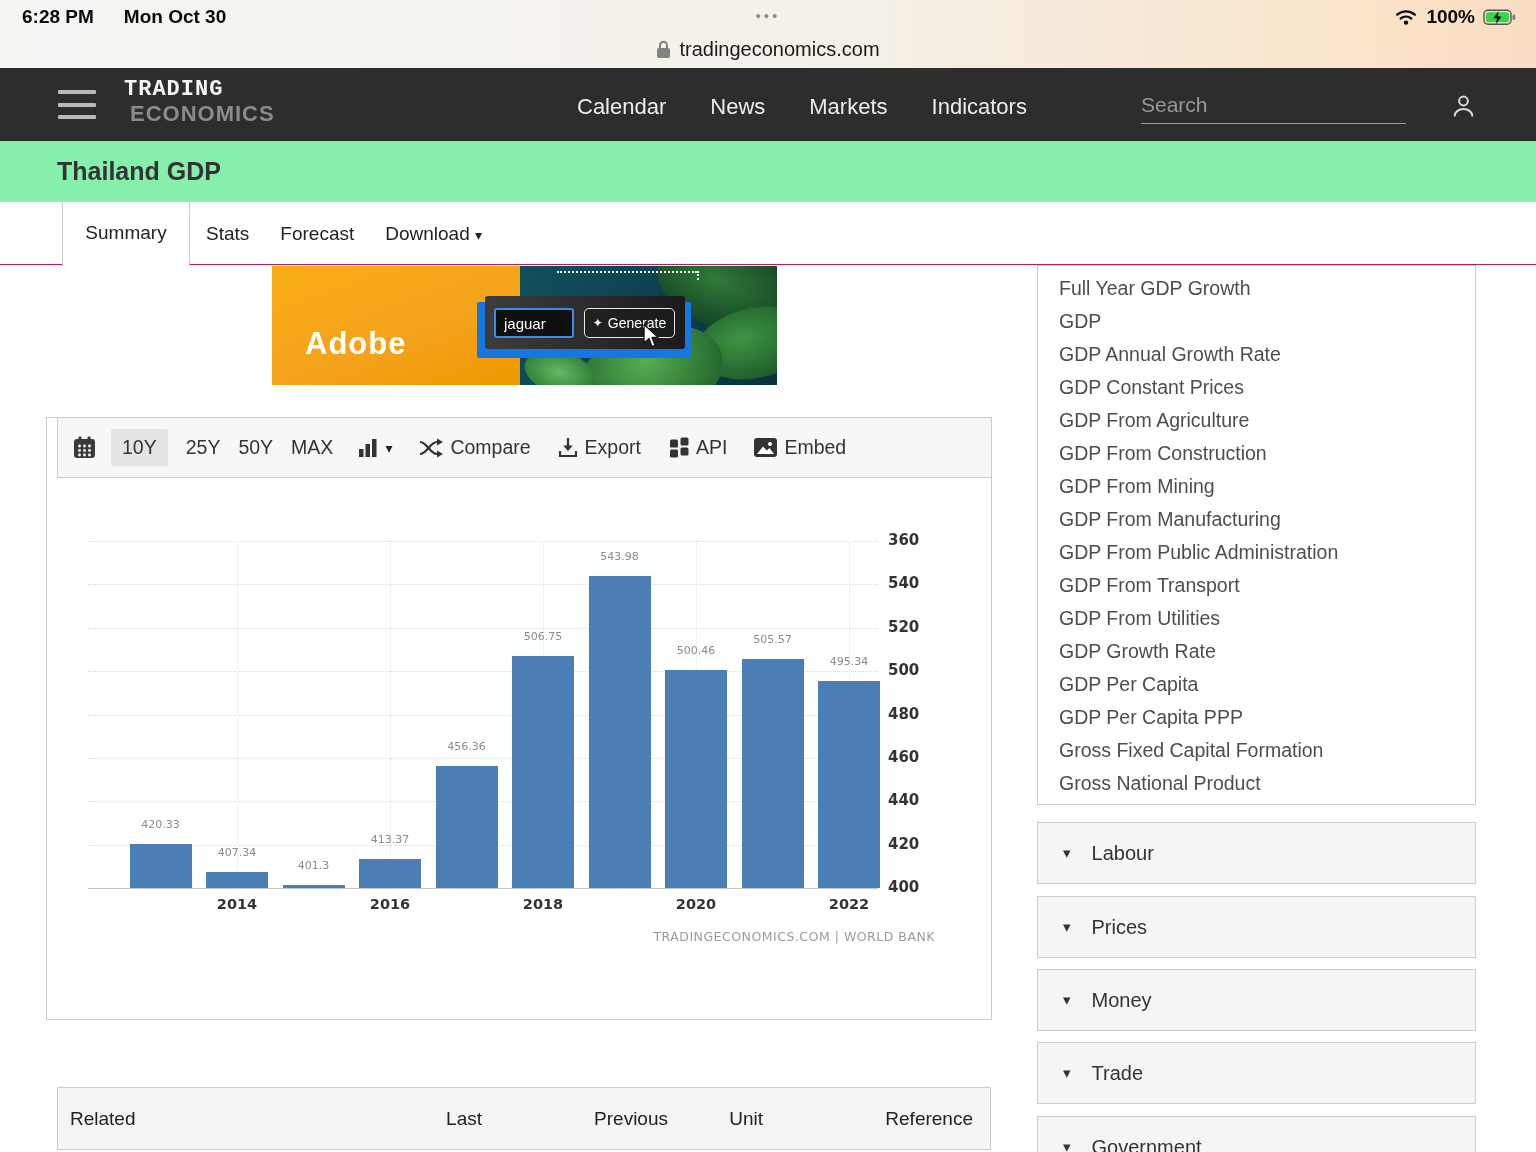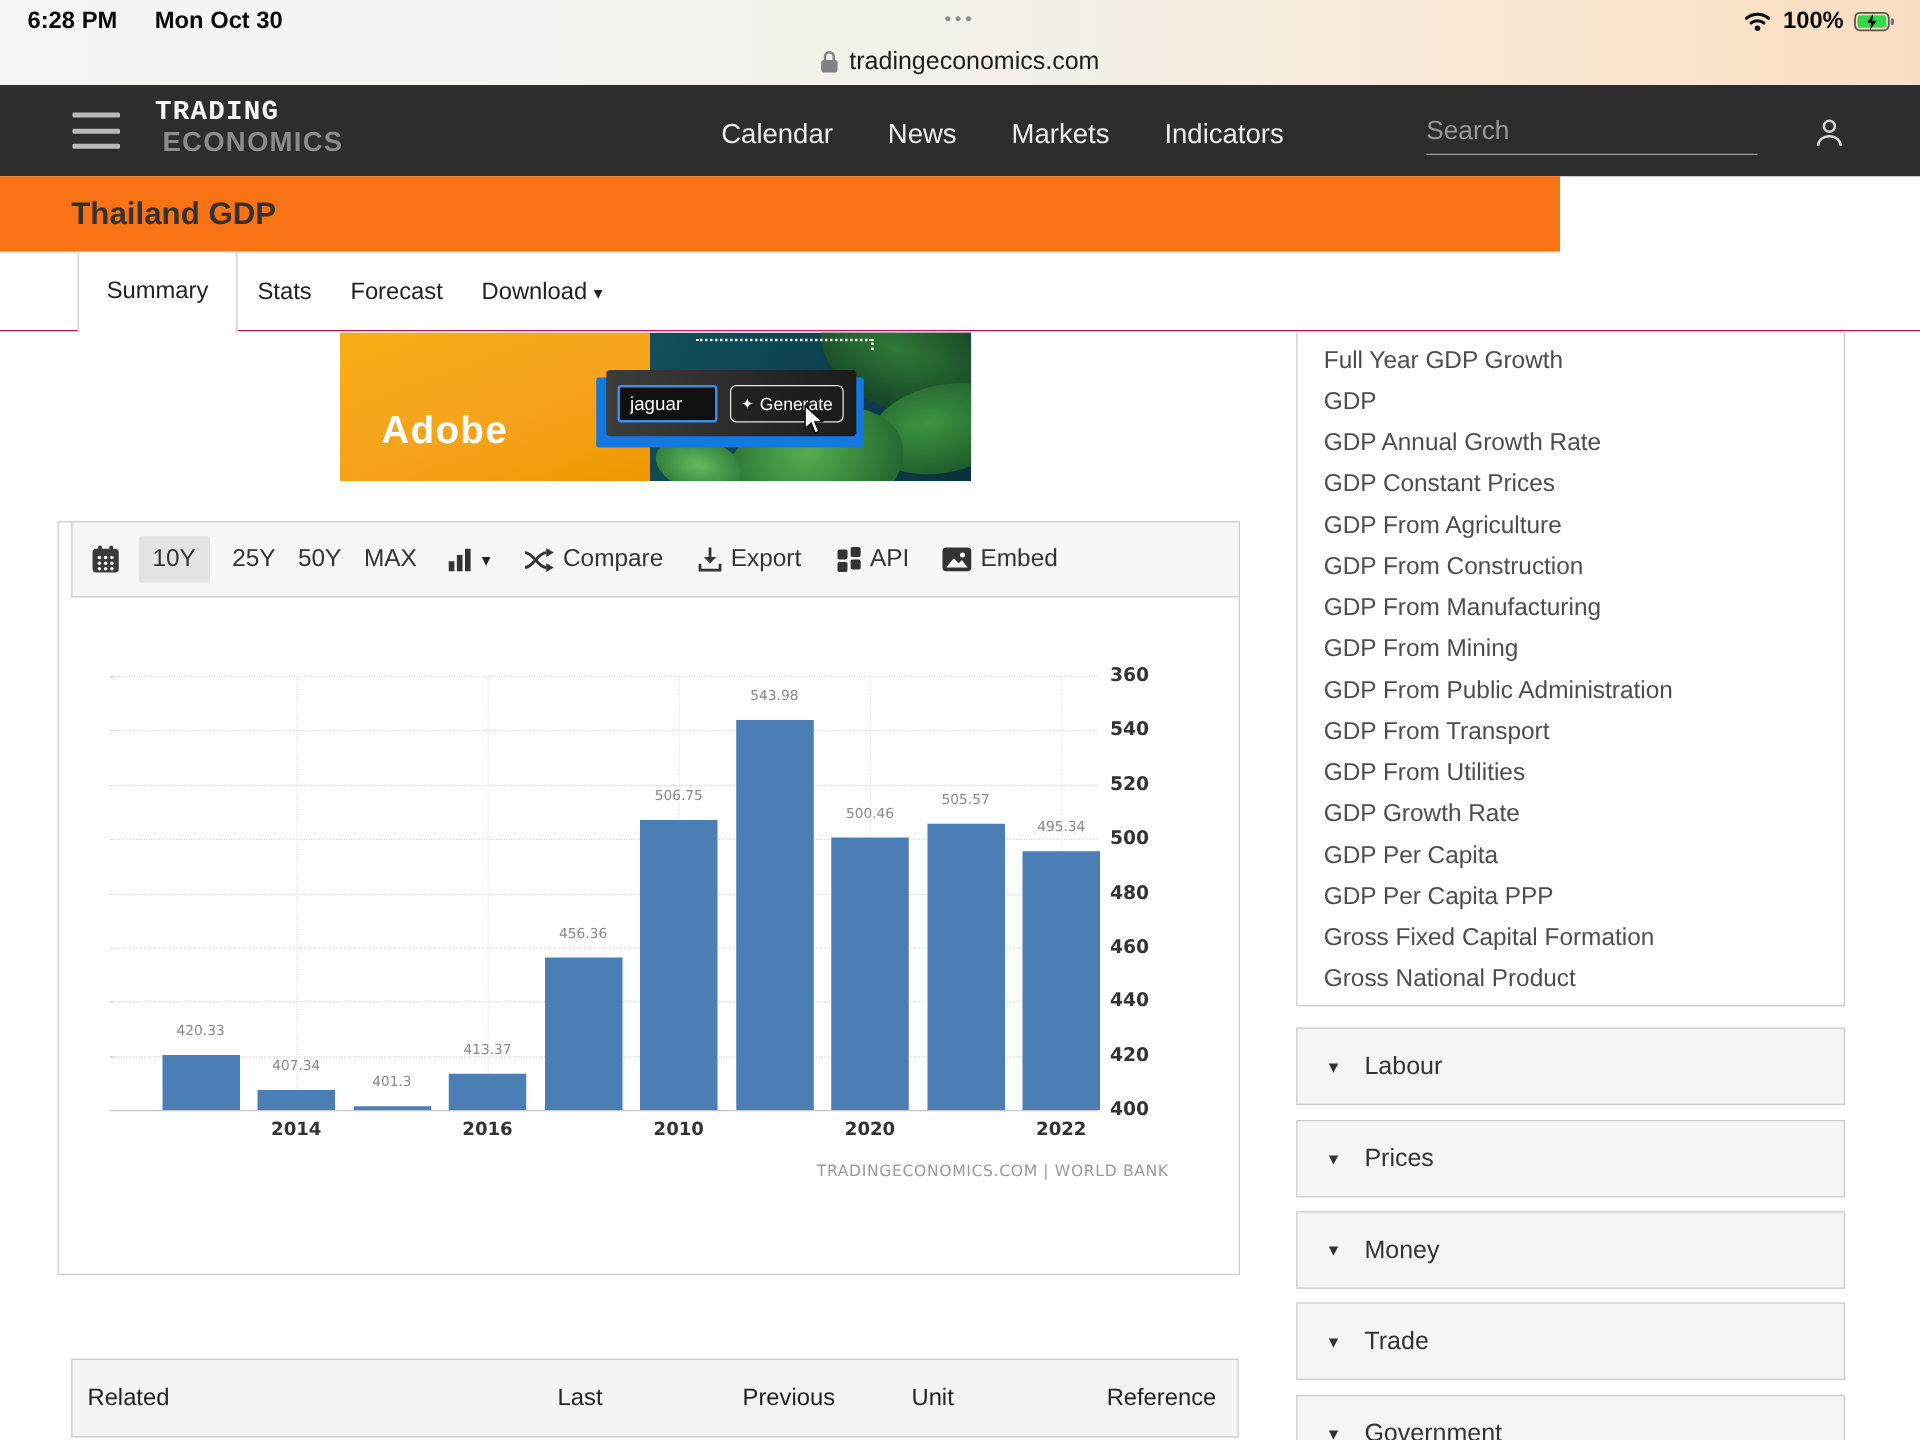--- a/index.html
+++ b/index.html
@@ -23,21 +23,21 @@
   #logo .l1 { font-size:22px; font-weight:800; letter-spacing:1px; color:#f5f5f5;font-family:Liberation Mono, monospace; }
   #logo .l2 { font-size:22px; font-weight:800; letter-spacing:1px; color:#8b8b8b; margin-left:6px; }
   #nav-links { position:absolute; left:577px; top:0; height:78px; display:flex; align-items:center; gap:44px; }
   #nav-links .nav-link { color:#ececec; font-size:22px; cursor:pointer; }
   #nav-search { position:absolute; left:1141px; top:18px; width:265px; height:38px; background:transparent; border:none;
     border-bottom:1px solid #9b9b9b; color:#e8e8e8; font-size:21px; font-family:"Liberation Sans",sans-serif; outline:none; }
   #nav-search::placeholder { color:#979797; }
   #user-icon { position:absolute; left:1450px; top:24px; }
 
   
-  #title-bar { position:absolute; left:0; top:141px; width:1248px; height:61px; background:#f97316; border-bottom:1px solid #cfcfcf; }
+  #title-bar { position:absolute; left:0; top:141px; width:1536px; height:61px; background:#86efac; border-bottom:1px solid #cfcfcf; }
   #page-title { position:absolute; left:57px; top:0; line-height:61px; font-size:25px; font-weight:700; color:#333; }
   #tabs-row { position:absolute; left:0; top:202px; width:1536px; height:63px; background:#fff; border-bottom:1px solid #be185d; }
   #tab-active { position:absolute; left:62px; top:0; width:128px; height:64px; background:#fff; border-left:1px solid #c9c9c9; border-right:1px solid #c9c9c9; text-align:center; line-height:62px; font-size:19px; color:#222; z-index:3; cursor:pointer; }
   #tabs-others { position:absolute; left:206px; top:0; height:63px; display:flex; gap:31px; }
   #tabs-others .tab { line-height:63px; font-size:19px; color:#222; cursor:pointer; }
   .caret { font-size:14px; color:#222; }
 
   
   #ad { position:absolute; left:272px; top:266px; width:505px; height:119px; overflow:hidden; cursor:pointer; }
   #ad-left { position:absolute; left:0; top:0; width:248px; height:119px; background:linear-gradient(160deg,#f8ad14 0%,#f5a31c 55%,#ee9800 100%);text-align:center; }
@@ -314,35 +314,35 @@
       <div class="bar" style="left: 500.5px; top: 48.7434px; height: 312.257px; background: rgb(74, 126, 181);"></div>
       <div class="val" style="left: 486.5px; top: 22.7434px; color: rgb(138, 138, 138);">543.98</div>
       <div class="bar" style="left: 577px; top: 143.127px; height: 217.873px; background: rgb(74, 126, 181);"></div>
       <div class="val" style="left: 563px; top: 117.127px; color: rgb(138, 138, 138);">500.46</div>
       <div class="bar" style="left: 653.5px; top: 132.045px; height: 228.955px; background: rgb(74, 126, 181);"></div>
       <div class="val" style="left: 639.5px; top: 106.045px; color: rgb(138, 138, 138);">505.57</div>
       <div class="bar" style="left: 730px; top: 154.231px; height: 206.769px; background: rgb(74, 126, 181);"></div>
       <div class="val" style="left: 716px; top: 128.231px; color: rgb(138, 138, 138);">495.34</div>
       <div class="xtick" style="left: 109px;">2014</div>
       <div class="xtick" style="left: 262px;">2016</div>
-      <div class="xtick" style="left: 415px;">2010</div>
+      <div class="xtick" style="left: 415px;">2018</div>
       <div class="xtick" style="left: 568px;">2020</div>
       <div class="xtick" style="left: 721px;">2022</div>
     </div>
   <div id="chart-attribution">TRADINGECONOMICS.COM | WORLD BANK</div>
 
   <ul id="indicator-panel">
     <li class="ind-link">Full Year GDP Growth</li>
     <li class="ind-link">GDP</li>
     <li class="ind-link">GDP Annual Growth Rate</li>
     <li class="ind-link">GDP Constant Prices</li>
     <li class="ind-link">GDP From Agriculture</li>
     <li class="ind-link">GDP From Construction</li>
+    <li class="ind-link">GDP From Mining</li>
     <li class="ind-link">GDP From Manufacturing</li>
-    <li class="ind-link">GDP From Mining</li>
     <li class="ind-link">GDP From Public Administration</li>
     <li class="ind-link">GDP From Transport</li>
     <li class="ind-link">GDP From Utilities</li>
     <li class="ind-link">GDP Growth Rate</li>
     <li class="ind-link">GDP Per Capita</li>
     <li class="ind-link">GDP Per Capita PPP</li>
     <li class="ind-link">Gross Fixed Capital Formation</li>
     <li class="ind-link">Gross National Product</li>
   </ul>
 

